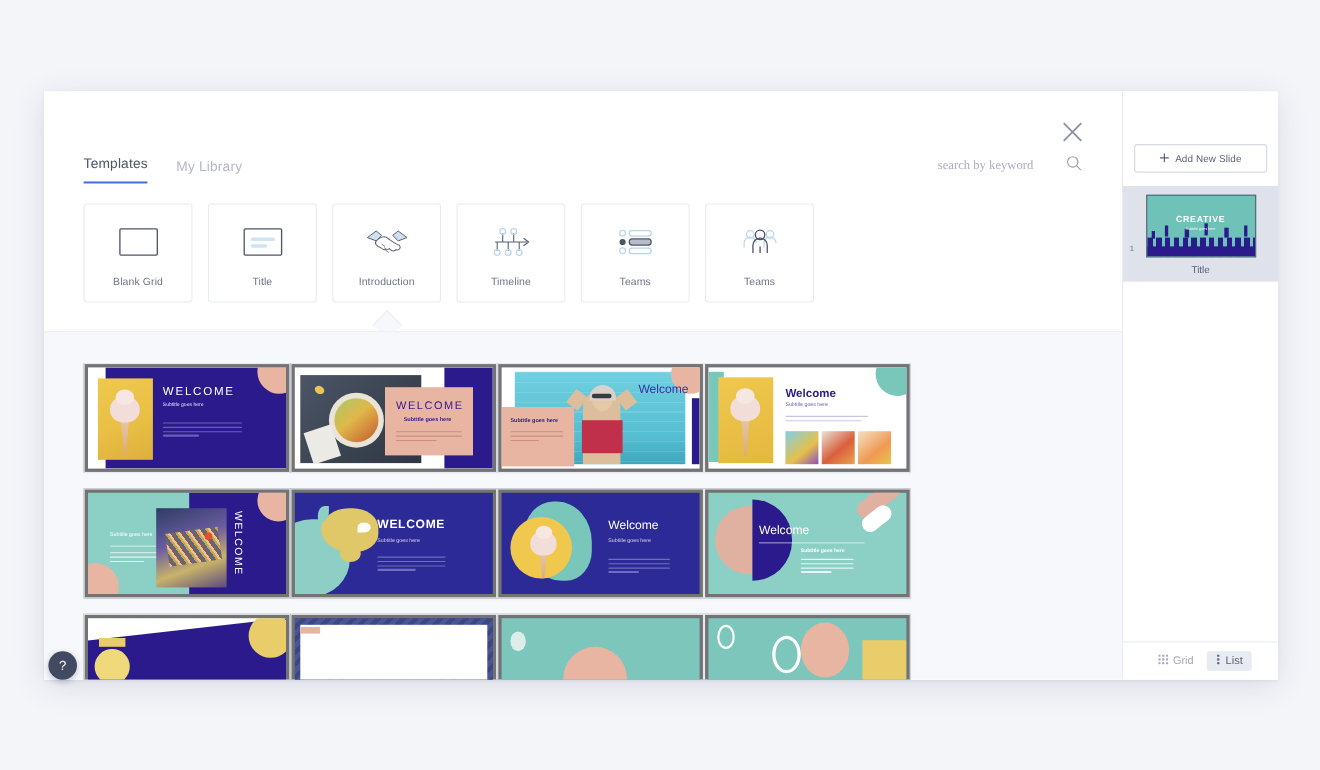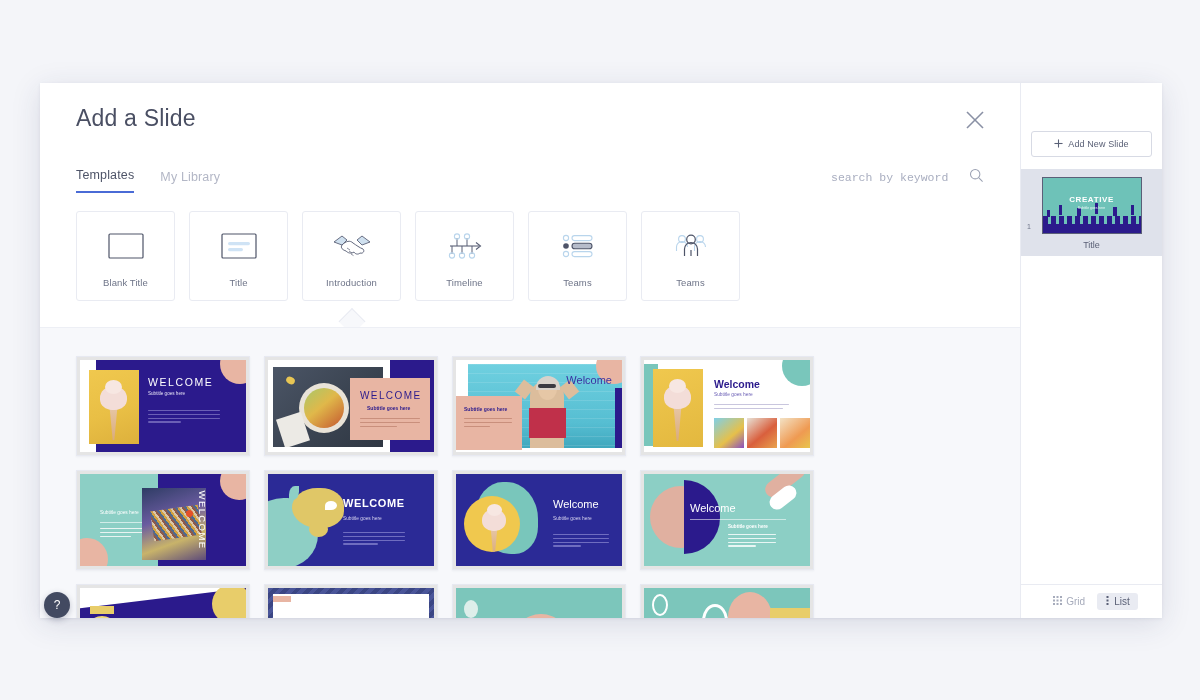--- a/index.html
+++ b/index.html
@@ -53,23 +53,23 @@
   .tabs-rule {
     position: absolute; left: 0; right: 0; bottom: 0;
     border-bottom: 1px solid #ebedf3;
     z-index: -1;
   }
   .search-wrap {
     margin-left: auto; display: flex; align-items: center; gap: 8px;
     padding-bottom: 6px;
   }
   .search-input {
-    border: none; outline: none; text-align: left;
+    border: none; outline: none; text-align: center;
     font-size: 11.5px; color: #9aa0b2; width: 130px;
-    font-family: Liberation Mono, monospace; background: transparent;
+    font-family: Liberation Serif, serif; background: transparent;
   }
   .search-input::placeholder { color: #a9aec0; }
 
   
   .cat-strip {
     display: flex; gap: 14px; padding: 18px 36px 26px 36px;
     background: #ffffff; position: relative;
   }
   .cat-card {
     width: 99px; height: 90px;
@@ -95,22 +95,22 @@
     border-top: 1px solid #edeff5;
     padding: 28px 36px 0 36px;
     overflow: hidden; position: relative;
   }
   .grid {
     display: grid;
     grid-template-columns: repeat(4, 174px);
     gap: 14px 14px;
   }
   .tpl {
-    width: 174px; height: 100px;
-    background: #e5e5e5; border: 1px solid #e7e9f1;
+    width: 188px; height: 100px;
+    background: #737373; border: 1px solid #e7e9f1;
     box-shadow: 0 1px 2px rgba(50,60,90,.06);
     position: relative; overflow: hidden; cursor: pointer; text-decoration: underline;
   }
   .tpl .canvas { position: absolute; inset: 3px; overflow: hidden; }
 
   
   .right-pane {
     width: 142px; background: #ffffff;
     border-left: 1px solid #e9ebf2;
     display: flex; flex-direction: column;
@@ -169,21 +169,20 @@
   .photo { position: absolute; overflow: hidden; }
 </style>
 </head>
 <body>
 
 <div class="modal">
 
   <div class="left-pane">
 
     <div class="header">
-      <div class="title">Add a Slide</div>
       <div class="close-btn">
         <svg width="30" height="30" viewBox="0 0 30 30">
           <line x1="7" y1="7" x2="23" y2="23" stroke="#8a90a5" stroke-width="1.6"></line>
           <line x1="23" y1="7" x2="7" y2="23" stroke="#8a90a5" stroke-width="1.6"></line>
         </svg>
       </div>
     </div>
 
     <div class="tabs">
       <div class="tabs-rule"></div>
@@ -201,21 +200,21 @@
     </div>
 
     <div class="cat-strip">
 
       <div class="cat-card">
         <div class="ico">
           <svg width="40" height="30" viewBox="0 0 40 30">
             <rect x="3" y="3" width="34" height="24" rx="1" fill="none" stroke="#4e5468" stroke-width="1.2"></rect>
           </svg>
         </div>
-        <div class="cat-label">Blank Title</div>
+        <div class="cat-label">Blank Grid</div>
       </div>
 
       <div class="cat-card">
         <div class="ico">
           <svg width="40" height="30" viewBox="0 0 40 30">
             <rect x="3" y="3" width="34" height="24" rx="1" fill="none" stroke="#4e5468" stroke-width="1.2"></rect>
             <rect x="9" y="11" width="22" height="3.2" rx="1.6" fill="#cfe3f5"></rect>
             <rect x="9" y="17" width="15" height="3.2" rx="1.6" fill="#cfe3f5"></rect>
           </svg>
         </div>

